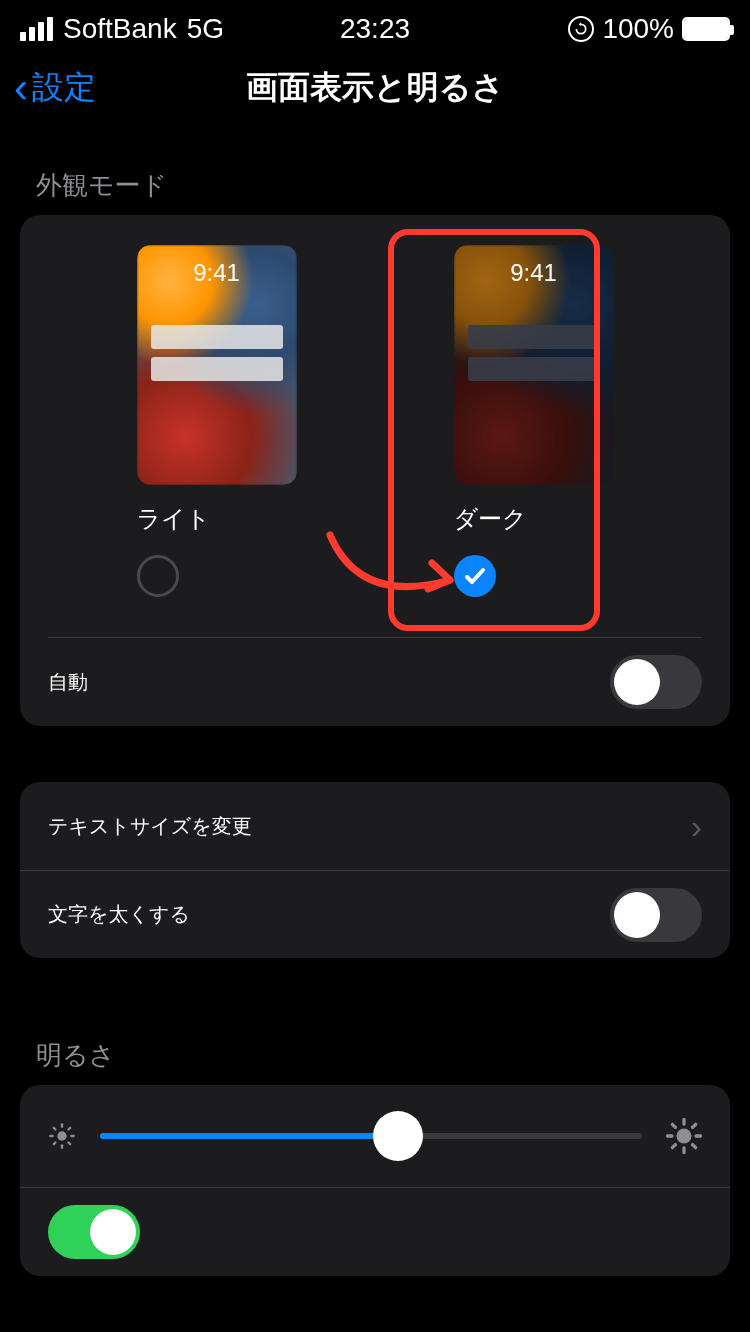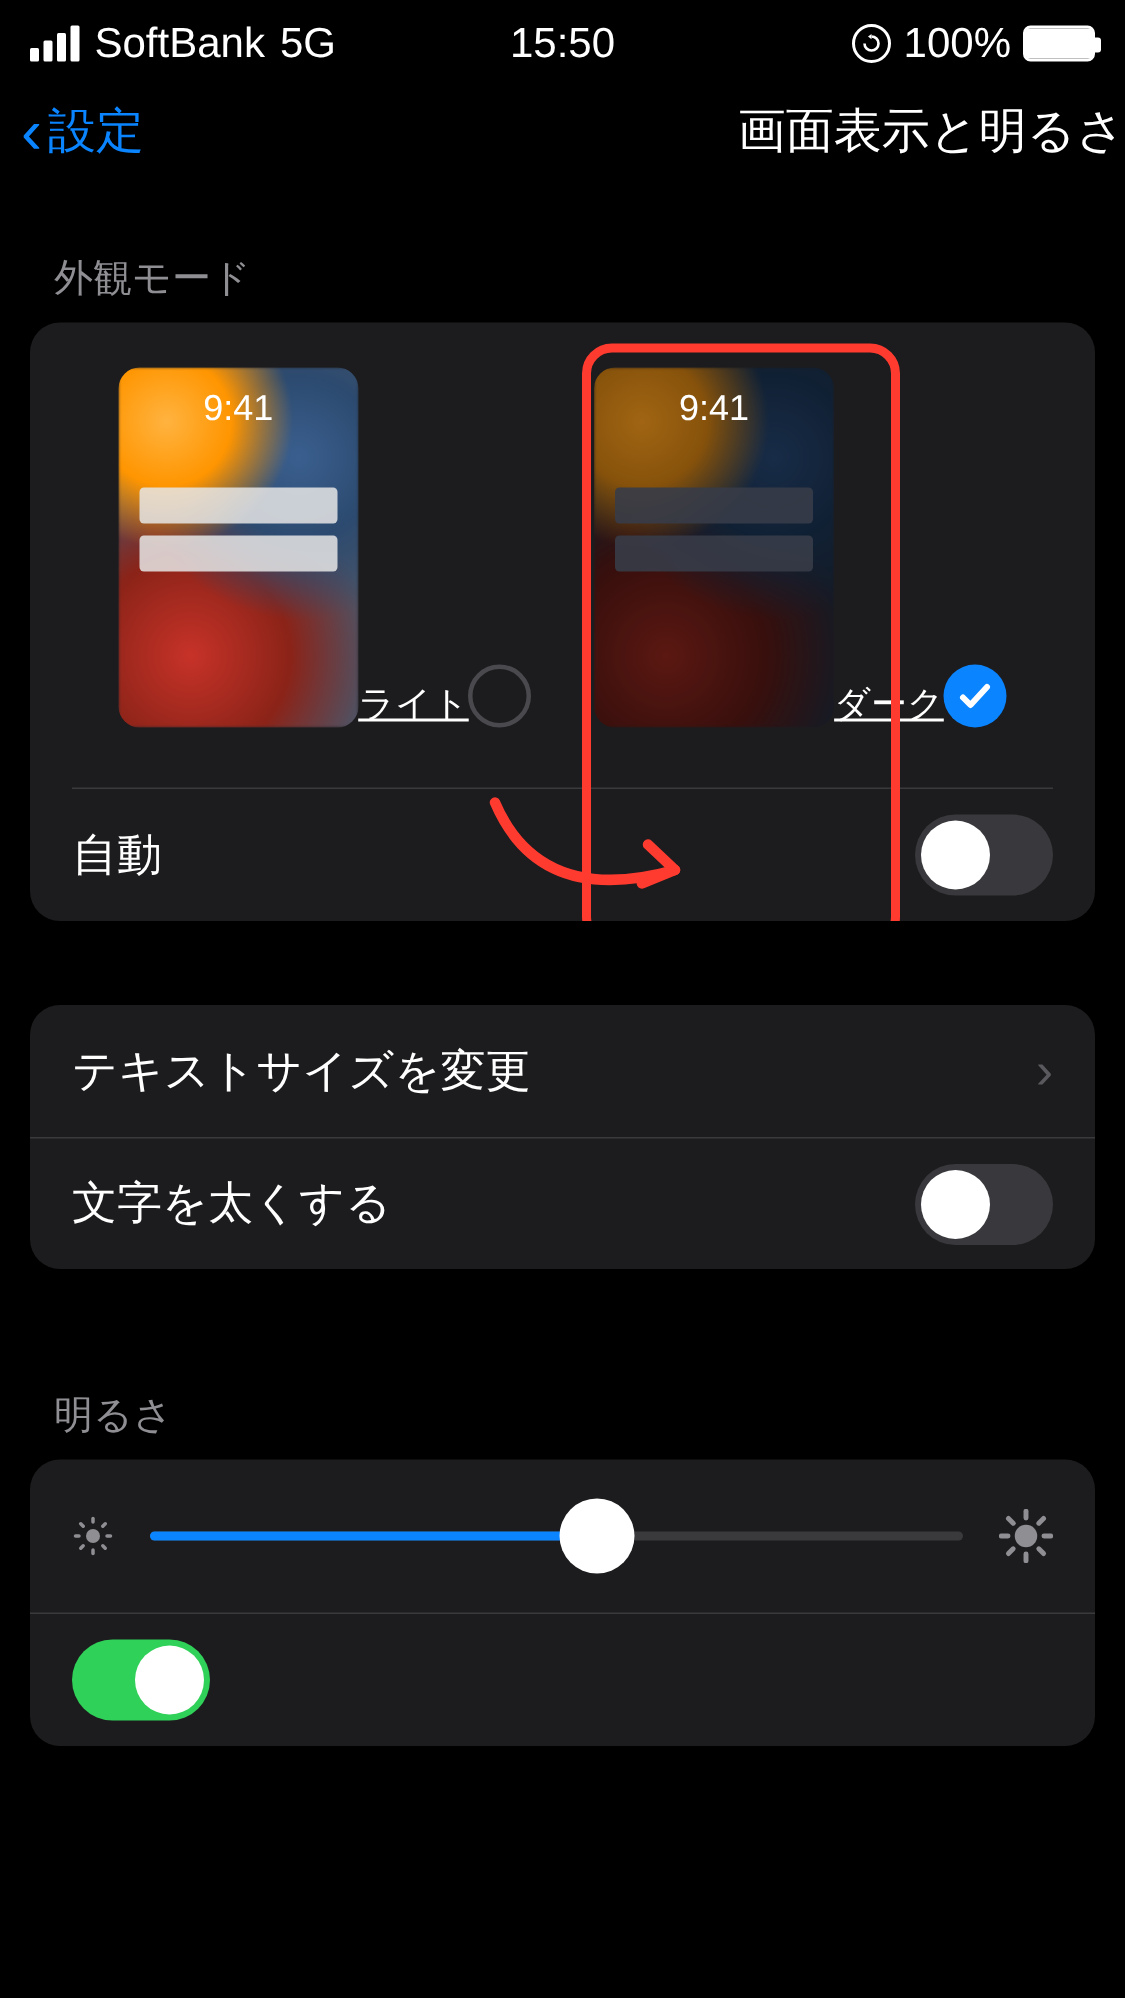--- a/index.html
+++ b/index.html
@@ -17,36 +17,36 @@
   .status-right { display:flex; align-items:center; gap:8px; }
   .lock-arrow { width:26px; height:26px; border:2px solid #fff; border-radius:50%; display:flex; align-items:center; justify-content:center; font-size:14px; }
   .battery { width:48px; height:24px; border:2px solid #fff; border-radius:5px; position:relative; }
   .battery::after{ content:""; position:absolute; right:-6px; top:6px; width:4px; height:10px; background:#fff; border-radius:0 2px 2px 0;}
   .battery-fill{ background:#fff; height:100%; width:100%; border-radius:2px;}
 
   
   .nav { display:flex; align-items:center; height:80px; padding:0 14px; position:relative; }
   .back { display:flex; align-items:center; color:#0a84ff; font-size:32px; cursor:pointer; }
   .back-chevron { font-size:42px; font-weight:300; margin-right:4px; line-height:1; }
-  .nav-title { position:absolute; left:0; right:0; text-align:right; font-size:32px; font-weight:400; pointer-events:none; }
+  .nav-title { position:absolute; left:0; right:0; text-align:center; font-size:32px; font-weight:700; pointer-events:none; }
 
   
   .section-label { color:#8e8e93; font-size:26px; padding:40px 36px 12px 36px; }
 
   
   .group { margin:0 20px; background:#1c1c1e; border-radius:20px; overflow:hidden; }
   .row { display:flex; align-items:center; justify-content:space-between; min-height:88px; padding:0 28px; }
   .row + .row { border-top:1px solid #3a3a3c; }
-  .row-label { font-size:30px; }
+  .row-label { font-size:20px; }
   .chevron { color:#5a5a5e; font-size:34px; }
 
   
   .appearance { display:flex; justify-content:space-around; padding:30px 10px 40px 10px; border-bottom:1px solid #3a3a3c; margin:0 28px; }
   .appearance-wrap { padding: 0; }
-  .mode { display:flex; flex-direction:row; align-items:flex-end; cursor:pointer; position:relative;text-decoration:underline; }
+  .mode { display:flex; flex-direction:column; align-items:flex-start; cursor:pointer; position:relative; }
   .mode-preview { width:160px; height:240px; border-radius:14px; overflow:hidden; position:relative; }
   .preview-bg { position:absolute; inset:0; }
   .preview-bg.light { background: radial-gradient(circle at 20% 15%, #ffb340 0%, #ff9500 18%, transparent 35%),
                                  radial-gradient(circle at 75% 25%, #3a5f8f 0%, #2c4a6f 25%, transparent 50%),
                                  radial-gradient(circle at 30% 80%, #c73228 0%, #8b2318 30%, transparent 55%),
                                  #4a5568; filter: blur(1px); }
   .preview-bg.dark { background: radial-gradient(circle at 20% 15%, #d6871a 0%, #b36d0e 18%, transparent 35%),
                                 radial-gradient(circle at 75% 25%, #1f3a5f 0%, #162b45 25%, transparent 50%),
                                 radial-gradient(circle at 30% 80%, #7a1f18 0%, #4a1410 30%, transparent 55%),
                                 #1a2332; filter: blur(1px) brightness(0.75); }
@@ -88,21 +88,21 @@
   <div class="status-left">
     <div class="signal-bars">
       <span></span>
         <span></span>
         <span></span>
         <span></span>
     </div>
     <span>SoftBank</span>
     <span>5G</span>
   </div>
-  <div style="position:absolute;left:0;right:0;text-align:center;">15:50</div>
+  <div style="position:absolute;left:0;right:0;text-align:center;">23:23</div>
   <div class="status-right">
     <div class="lock-arrow">
       <svg width="14" height="14" viewBox="0 0 24 24" fill="none" stroke="#fff" stroke-width="3">
           <path d="M12 4 A8 8 0 1 1 4 12"></path>
           <path d="M12 1 L12 7 L8 4 Z" fill="#fff" stroke="none"></path>
         </svg>
     </div>
     <span>100%</span>
     <div class="battery">
         <div class="battery-fill"></div>

